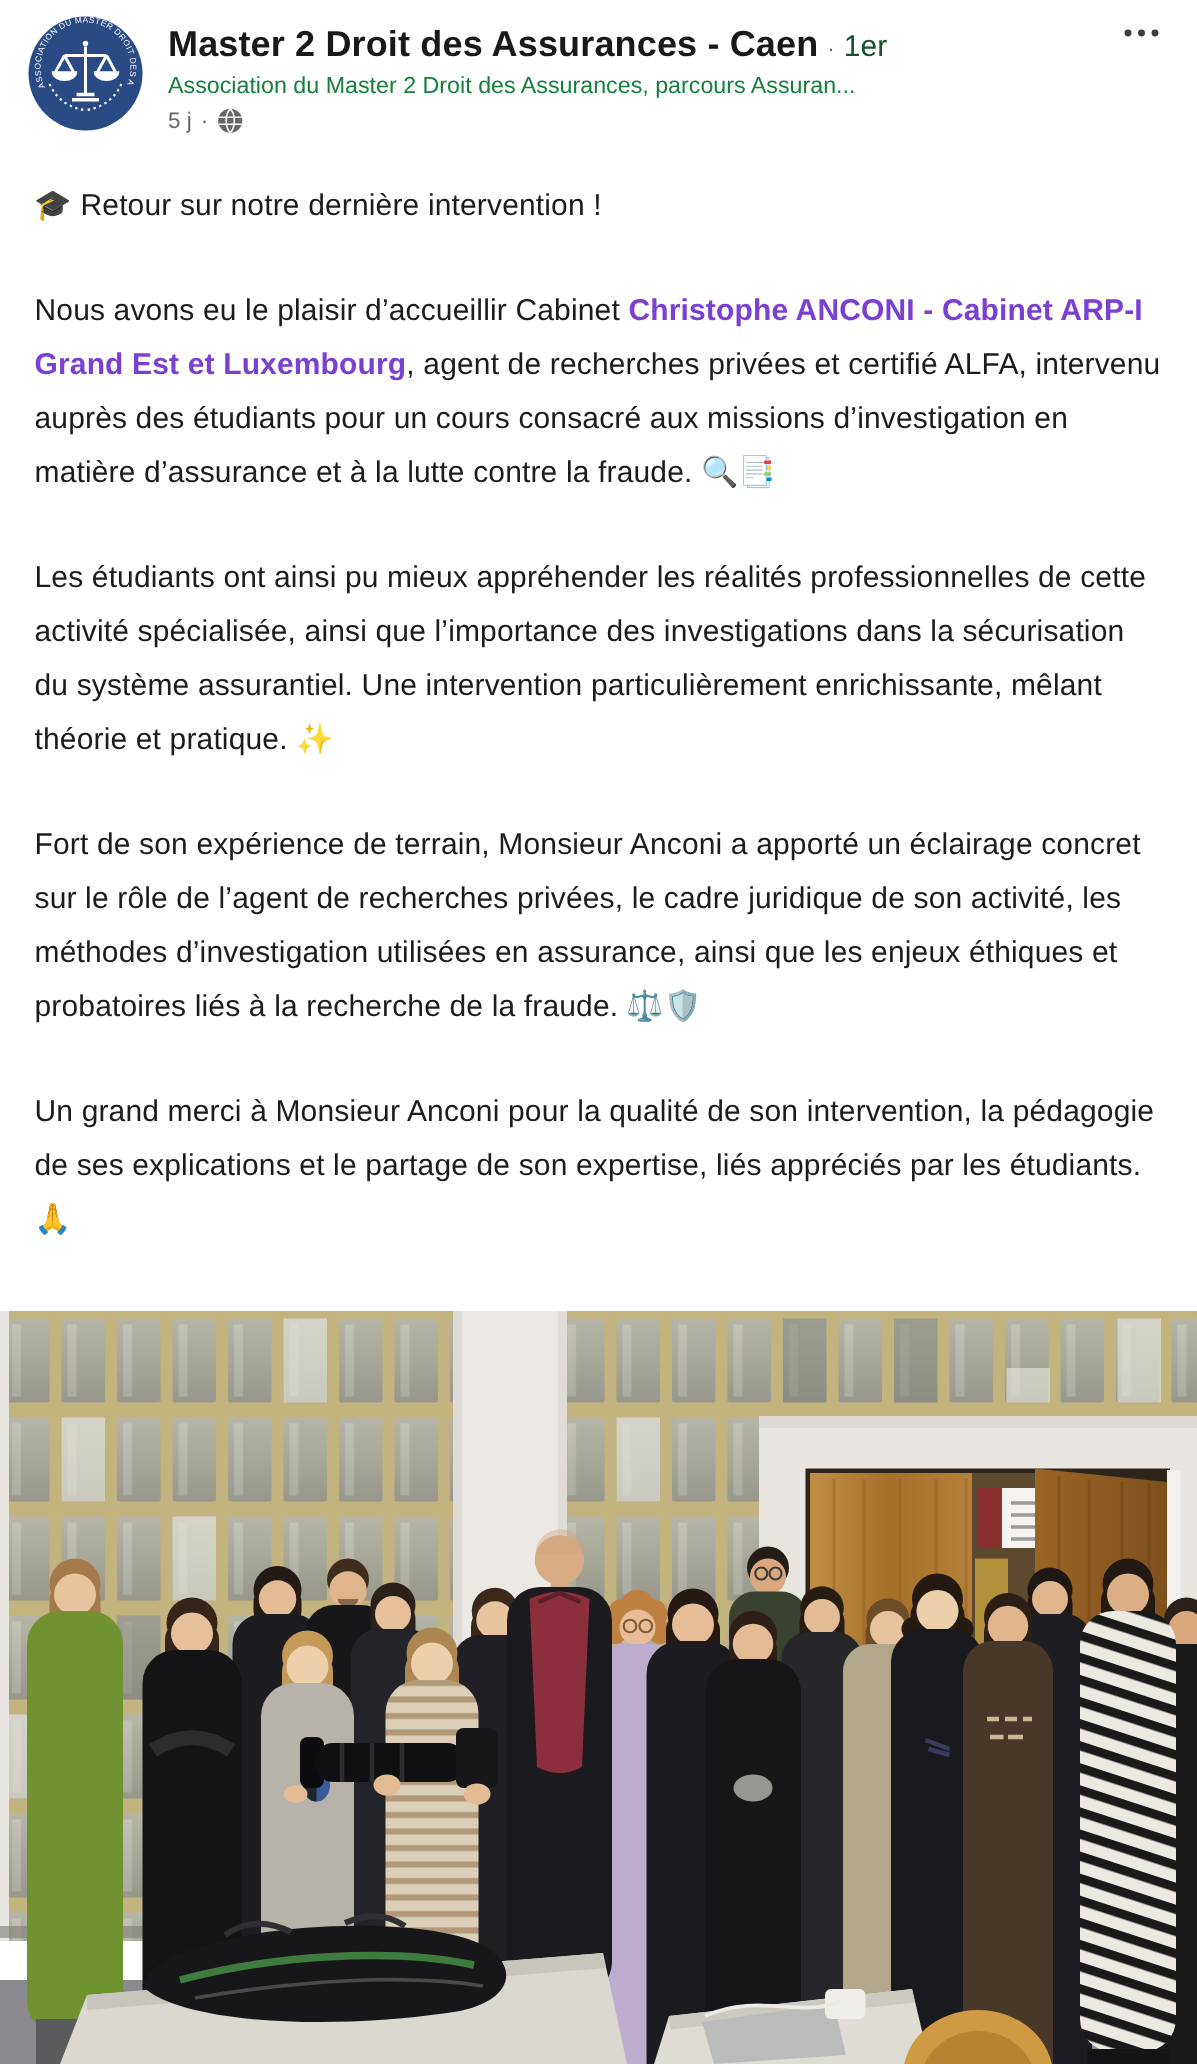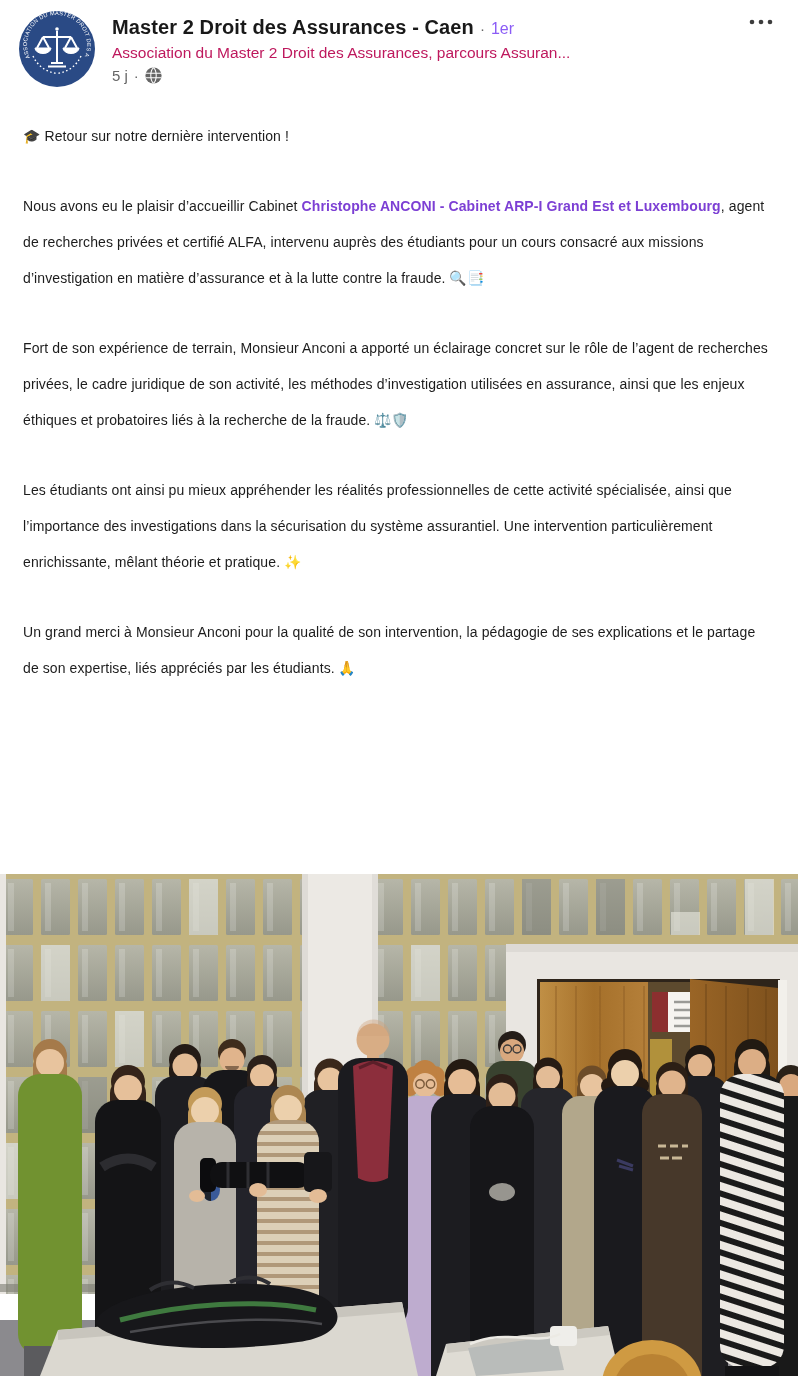--- a/index.html
+++ b/index.html
@@ -6,33 +6,33 @@
   body{
     width:798px;height:1376px;position:relative;overflow:hidden;
     font-family:"Liberation Sans","DejaVu Sans",sans-serif;
     -webkit-font-smoothing:antialiased;
   }
   
   .post-header{display:flex;align-items:flex-start;padding:10px 18px 0 18px;position:relative;}
   .avatar{width:78px;height:78px;border-radius:50%;flex:0 0 auto;cursor:pointer;}
   .header-text{margin-left:16px;padding-top:6px;min-width:0;}
   .name-row{display:flex;align-items:baseline;white-space:nowrap;}
-  .actor-name{font-size:20px;font-weight:700;color:#191919;letter-spacing:.1px;}
+  .actor-name{font-size:24px;font-weight:700;color:#191919;letter-spacing:.1px;}
   .degree-sep{color:#666;font-size:15px;margin:0 6px;}
-  .degree{color:#8b5cf6;font-size:16px;}
-  .actor-subtitle{font-size:15.5px;color:#be185d;margin-top:5px;max-width:648px;
-    white-space:nowrap;overflow:hidden;text-align:right;}
+  .degree{color:#14532d;font-size:20px;}
+  .actor-subtitle{font-size:15.5px;color:#15803d;margin-top:5px;max-width:648px;
+    white-space:nowrap;overflow:hidden;}
   .time-row{display:flex;align-items:flex-end;font-size:15px;color:#666;margin-top:5px;}
   .time-sep{margin:0 6px;}
   .globe{width:17px;height:17px;display:block;}
   .overflow-btn{position:absolute;top:14px;right:20px;width:34px;height:24px;border:none;
     background:transparent;cursor:pointer;padding:0;}
   
   .post-text{margin-top:30px;padding:0 23px;color:#1c1c1c;}
-  .post-text p{margin:17px 0 34px 0;font-size:14px;line-height:36px;letter-spacing:.1px;}
+  .post-text p{margin:17px 0 34px 0;font-size:20px;line-height:36px;letter-spacing:.1px;}
   .post-text p:last-child{margin-bottom:12px;}
   .mention{color:#7c3fd4;font-weight:700;cursor:pointer;}
   
   .photo-wrap{position:absolute;left:0;top:874px;width:798px;height:502px;overflow:hidden;cursor:pointer;}
   .photo-wrap svg{display:block;}
 </style>
 </head>
 <body>
 
 <div class="post-header">
@@ -85,22 +85,22 @@
       <circle cx="8" cy="8" r="2.3" fill="#3d3d3d"></circle>
       <circle cx="17" cy="8" r="2.3" fill="#3d3d3d"></circle>
       <circle cx="26" cy="8" r="2.3" fill="#3d3d3d"></circle>
     </svg>
   </button>
 </div>
 
 <div class="post-text">
   <p>🎓 Retour sur notre dernière intervention !</p>
   <p><span>Nous avons eu le plaisir d’accueillir Cabinet </span><span class="mention">Christophe ANCONI - Cabinet ARP-I Grand Est et Luxembourg</span><span>, agent de recherches privées et certifié ALFA, intervenu auprès des étudiants pour un cours consacré aux missions d’investigation en matière d’assurance et à la lutte contre la fraude. 🔍📑</span></p>
+  <p>Les étudiants ont ainsi pu mieux appréhender les réalités professionnelles de cette activité spécialisée, ainsi que l’importance des investigations dans la sécurisation du système assurantiel. Une intervention particulièrement enrichissante, mêlant théorie et pratique. ✨</p>
   <p>Fort de son expérience de terrain, Monsieur Anconi a apporté un éclairage concret sur le rôle de l’agent de recherches privées, le cadre juridique de son activité, les méthodes d’investigation utilisées en assurance, ainsi que les enjeux éthiques et probatoires liés à la recherche de la fraude. ⚖️🛡️</p>
-  <p>Les étudiants ont ainsi pu mieux appréhender les réalités professionnelles de cette activité spécialisée, ainsi que l’importance des investigations dans la sécurisation du système assurantiel. Une intervention particulièrement enrichissante, mêlant théorie et pratique. ✨</p>
   <p>Un grand merci à Monsieur Anconi pour la qualité de son intervention, la pédagogie de ses explications et le partage de son expertise, liés appréciés par les étudiants. 🙏</p>
 </div>
 
 <div class="photo-wrap" role="img" aria-label="Group photo of about twenty students with Monsieur Anconi standing in a classroom in front of a glass-block wall, a white pillar and an open wooden door; one student holds a camera with a large telephoto lens; white tables with a black bag and a laptop stand in the foreground">
 <svg width="798" height="502" viewBox="0 0 798 502">
   <defs>
     <linearGradient id="blockG" x1="0" y1="0" x2="0" y2="1">
       <stop offset="0" stop-color="#b6b6a8"></stop>
           <stop offset="1" stop-color="#97988b"></stop>
     </linearGradient>

